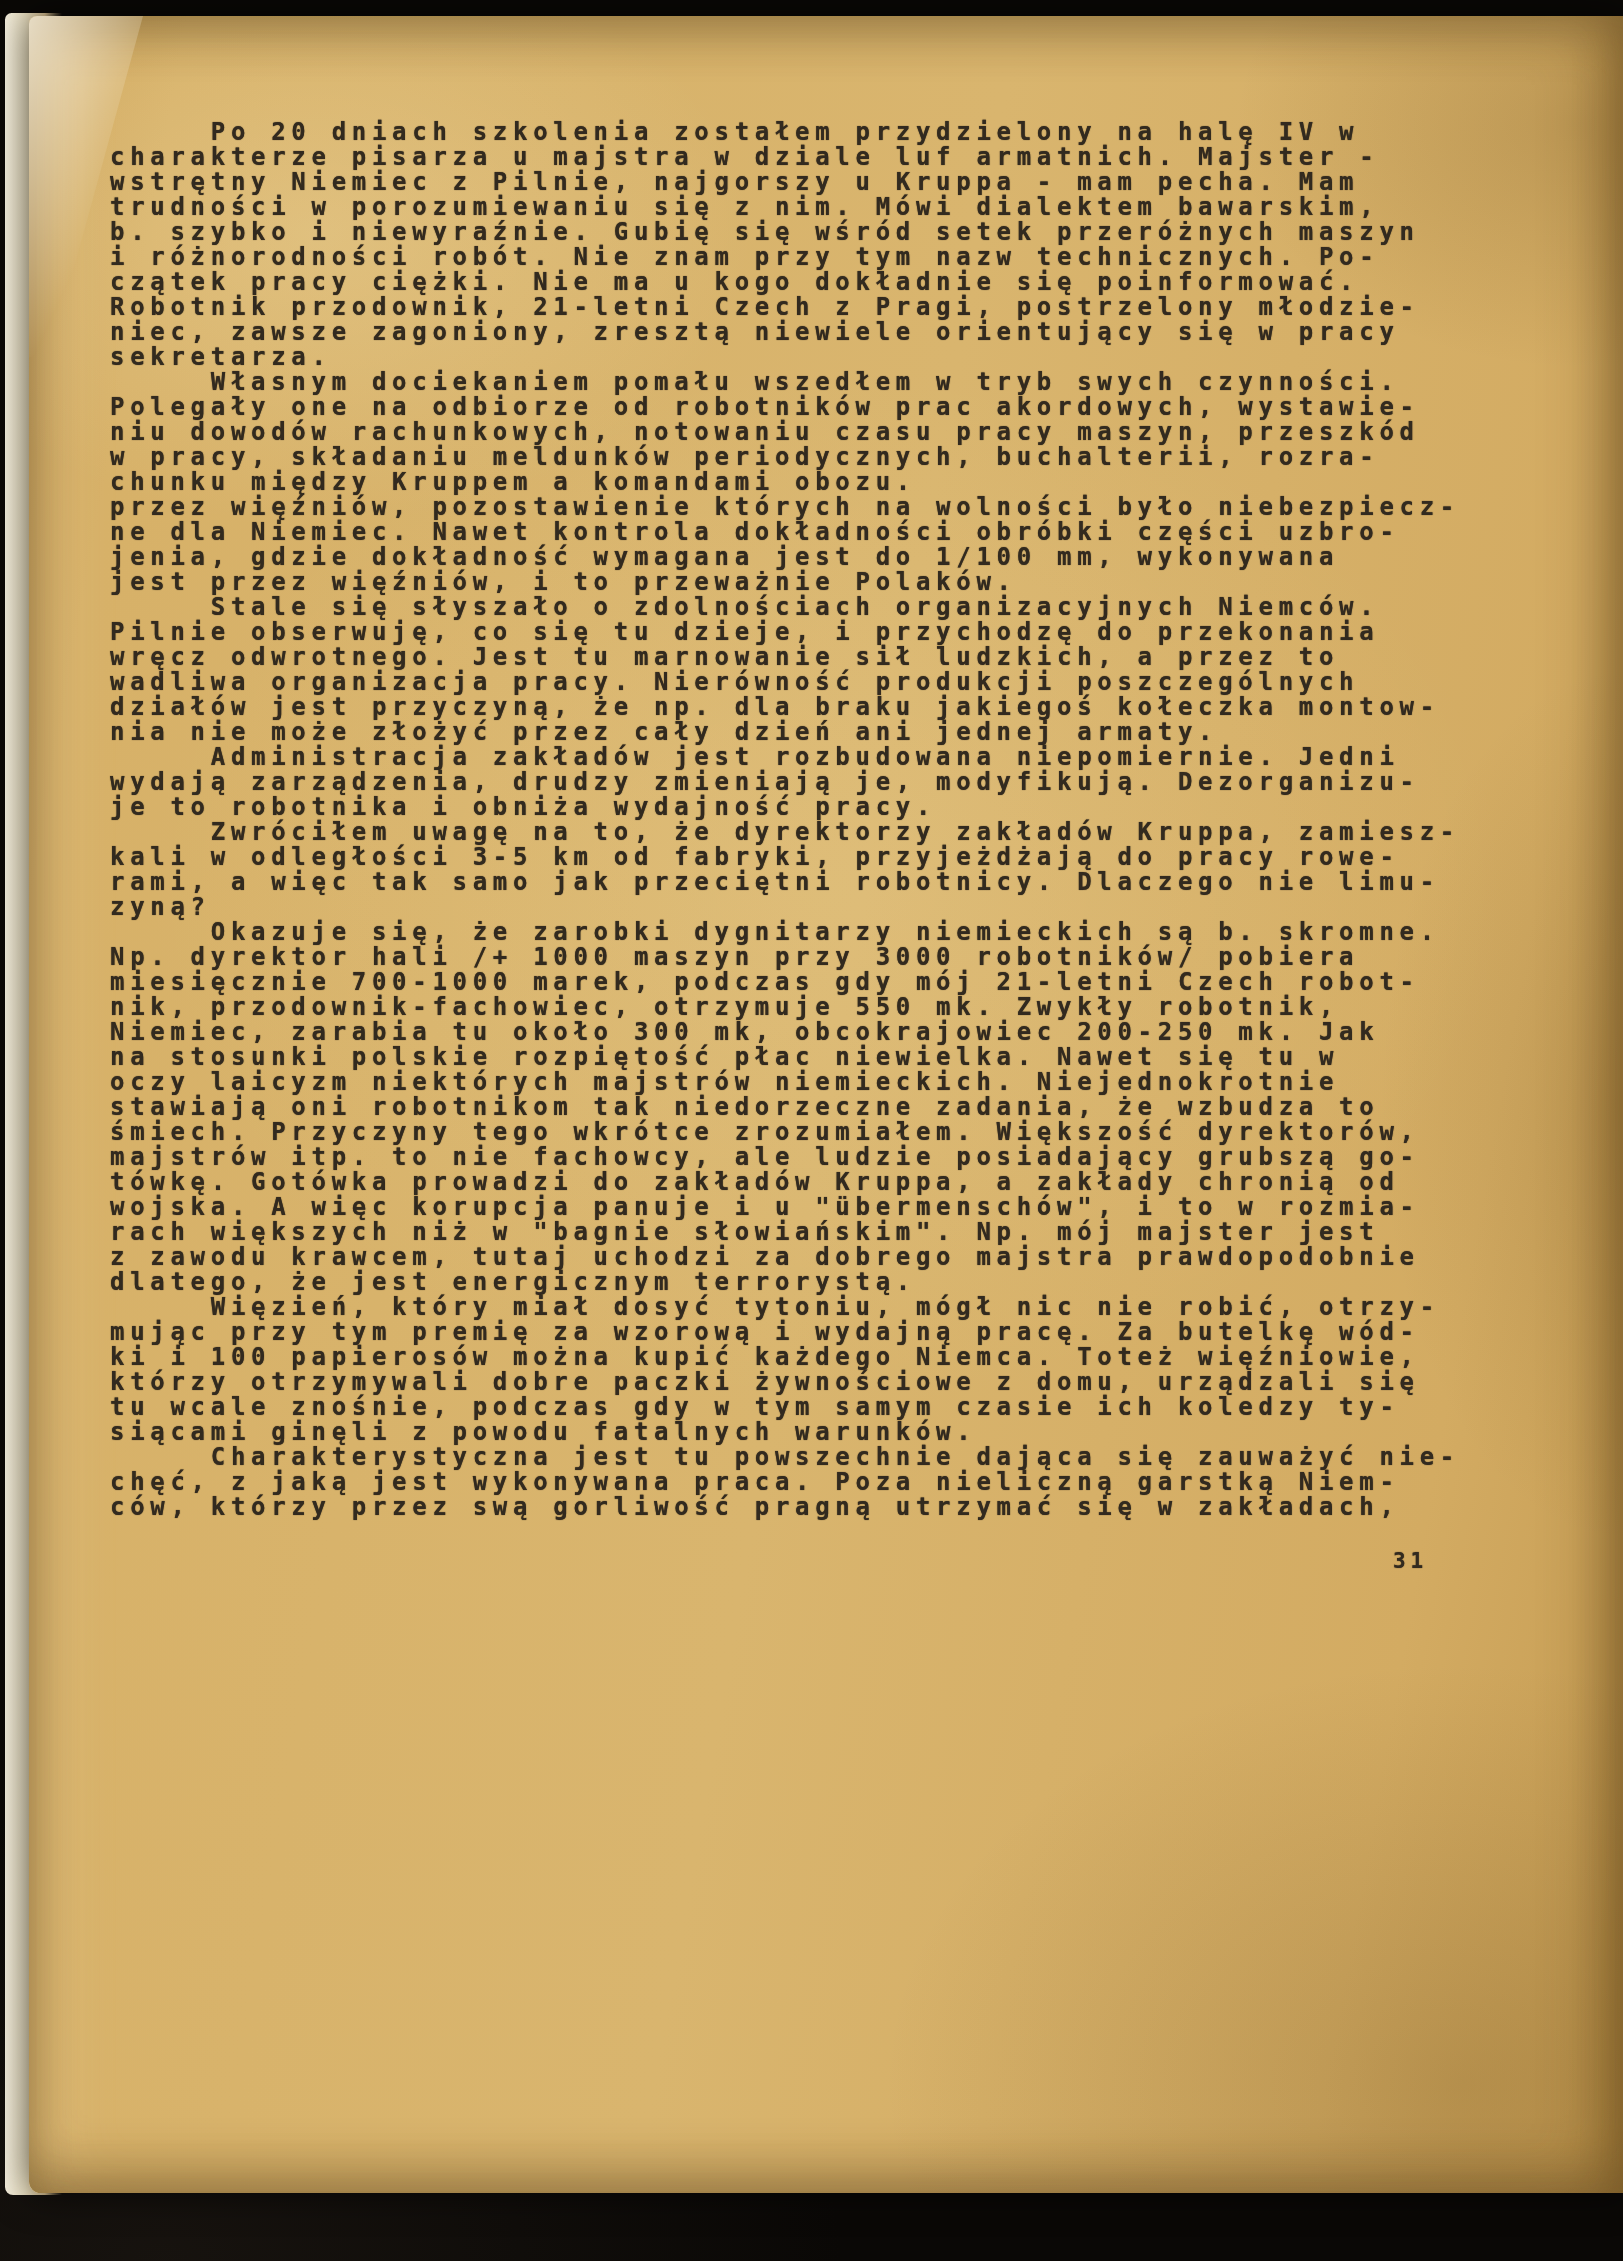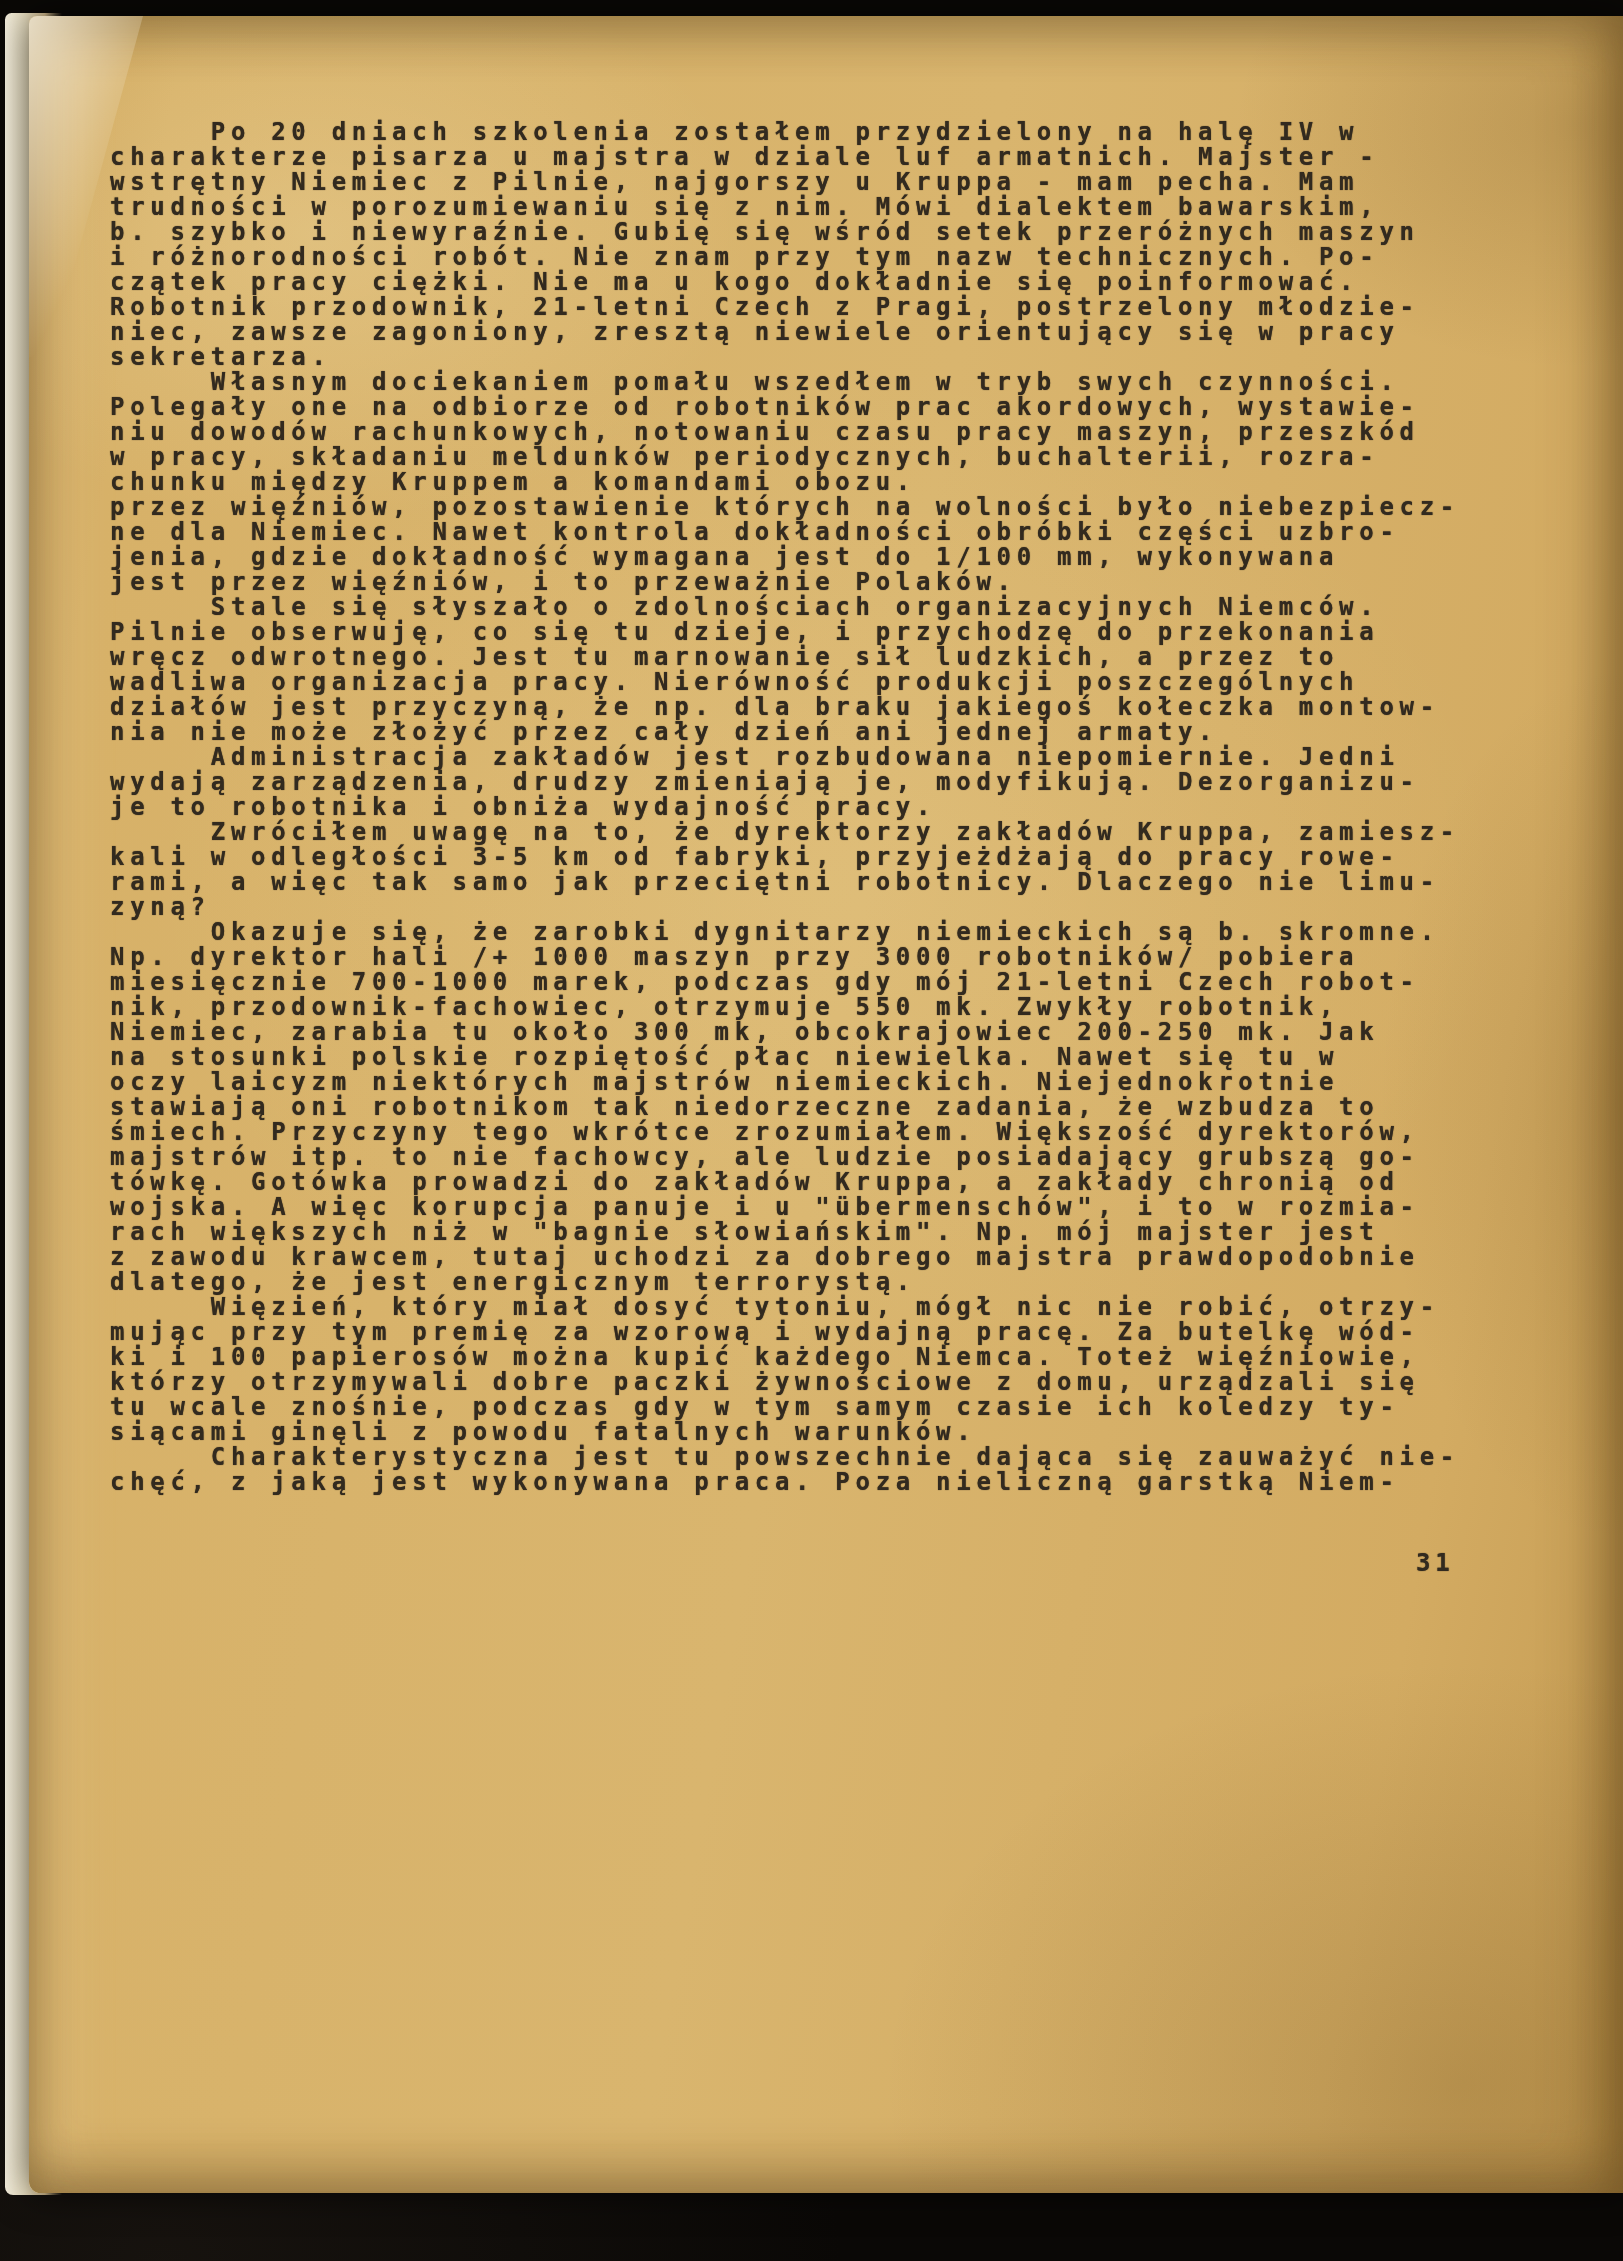--- a/index.html
+++ b/index.html
@@ -79,25 +79,24 @@
   .tline {
     white-space: pre;
     height: 25px;
     overflow: visible;
   }
   #folio {
     position: absolute;
     left: 1393px;
     top: 1549px;
     color: #322a1f;
-    font-size: 24px;
+    font-size: 21px;
     font-weight: bold;
     letter-spacing: 4.9px;
     text-shadow: 0 0 1.1px rgba(45,35,22,0.85);
-    margin-left: 23px;
   }
 </style>
 </head>
 <body>
 
 <div id="canvas">
   <div id="page-edge"></div>
   <div id="paper"></div>
   <div id="corner-wedge"></div>
   <div id="textblock">
@@ -149,16 +148,17 @@
       <div class="tline">z zawodu krawcem, tutaj uchodzi za dobrego majstra prawdopodobnie</div>
       <div class="tline">dlatego, że jest energicznym terrorystą.</div>
       <div class="tline">     Więzień, który miał dosyć tytoniu, mógł nic nie robić, otrzy-</div>
       <div class="tline">mując przy tym premię za wzorową i wydajną pracę. Za butelkę wód-</div>
       <div class="tline">ki i 100 papierosów można kupić każdego Niemca. Toteż więźniowie,</div>
       <div class="tline">którzy otrzymywali dobre paczki żywnościowe z domu, urządzali się</div>
       <div class="tline">tu wcale znośnie, podczas gdy w tym samym czasie ich koledzy ty-</div>
       <div class="tline">siącami ginęli z powodu fatalnych warunków.</div>
       <div class="tline">     Charakterystyczna jest tu powszechnie dająca się zauważyć nie-</div>
       <div class="tline">chęć, z jaką jest wykonywana praca. Poza nieliczną garstką Niem-</div>
+      <div class="tline">ców, którzy przez swą gorliwość pragną utrzymać się w zakładach,</div>
     </div>
   <div id="folio">31</div>
 </div>
 
 
 </body></html>

